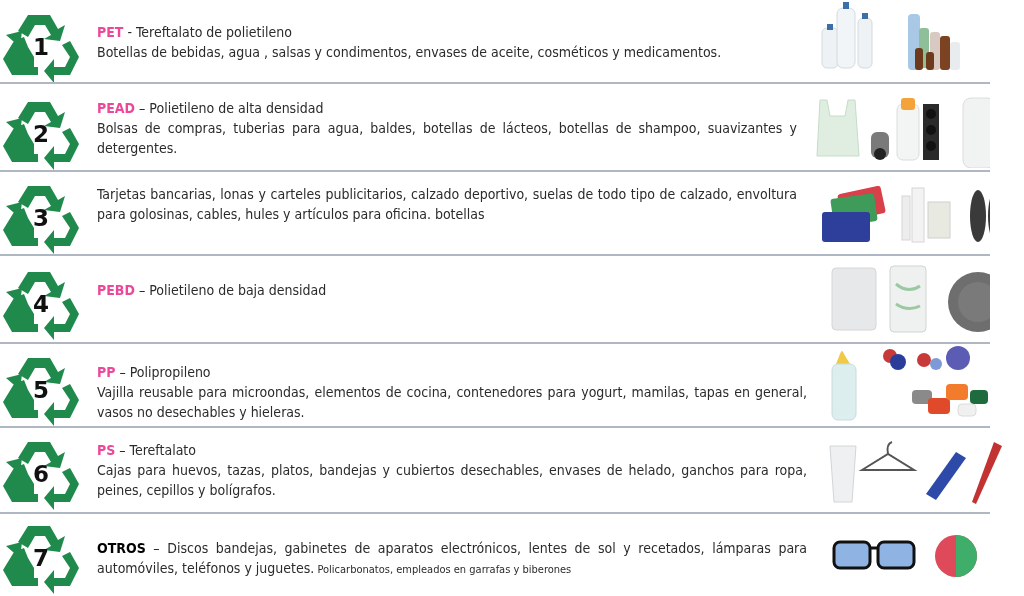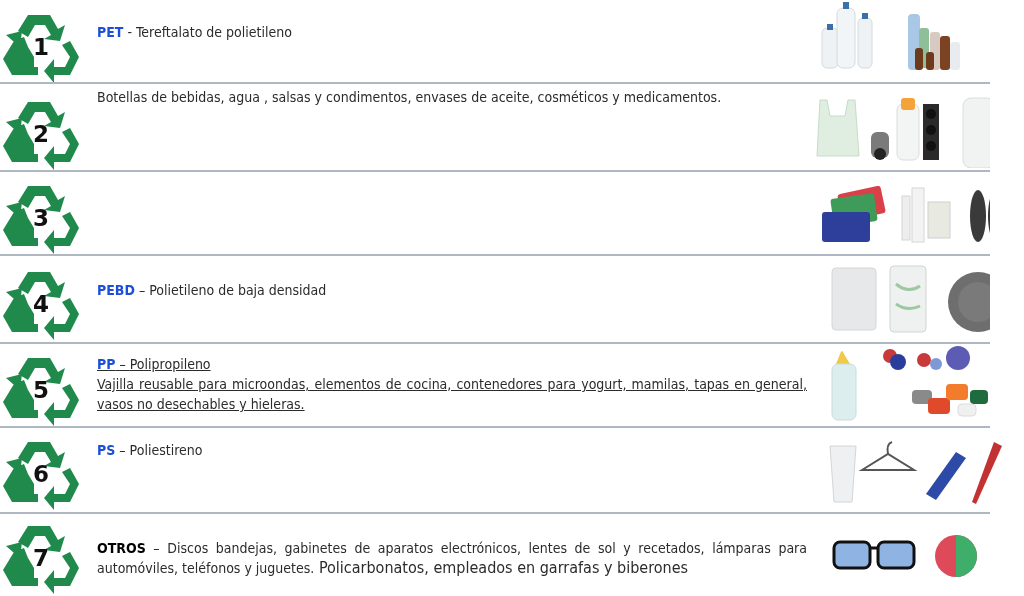--- a/index.html
+++ b/index.html
@@ -19,21 +19,21 @@
       position: absolute; left: 0; top: 0; width: 78px; height: 78px;
       display: flex; align-items: center; justify-content: center;
       font-family: "DejaVu Sans", sans-serif; font-weight: bold; font-size: 23px; color: #111;
       padding-top: 2px;
     }
     .text {
       position: absolute; left: 97px; font-size: 14px; line-height: 20px; color: #2b2b2b;
       font-family: "DejaVu Sans Condensed", "DejaVu Sans", sans-serif;
     }
     .title { white-space: nowrap; }
-    .title .code { font-weight: bold; color: #1d4ed8; }
+    .title .code { font-weight: bold; color: #ec4899; }
     .desc { text-align: justify; }
     .imgs { position: absolute; }
   </style>
 </head>
 <body>
 
 <svg width="0" height="0" style="position:absolute">
   <defs>
     <g id="recycle-arrows">
 
@@ -49,21 +49,21 @@
 
 <div class="row" style="top:2px;">
   <div class="recycle" style="top:5px;">
     <svg viewBox="0 0 78 78">
         <use href="#recycle-arrows"></use>
       </svg>
     <div class="num">1</div>
   </div>
   <div class="text" style="top:20px; width:710px;">
     <div class="title"><span class="code">PET</span><span> - </span><span>Tereftalato de polietileno</span></div>
-    <div class="desc" style="white-space:nowrap;margin-top:45px;">Botellas de bebidas, agua , salsas y condimentos, envases de aceite, cosméticos y medicamentos.</div>
+    <div class="desc" style="white-space:nowrap;">Botellas de bebidas, agua , salsas y condimentos, envases de aceite, cosméticos y medicamentos.</div>
   </div>
   <div class="imgs" style="left:820px; top:0; width:170px; height:80px;">
     <svg width="170" height="80">
       <rect x="2" y="26" width="16" height="40" rx="5" fill="#eef2f4" stroke="#d4dade"></rect>
       <rect x="7" y="22" width="6" height="6" fill="#3b6fa8"></rect>
       <rect x="17" y="6" width="18" height="60" rx="6" fill="#f2f5f7" stroke="#d4dade"></rect>
       <rect x="23" y="0" width="6" height="7" fill="#3b6fa8"></rect>
       <rect x="38" y="16" width="14" height="50" rx="5" fill="#eef2f4" stroke="#d4dade"></rect>
       <rect x="42" y="11" width="6" height="6" fill="#3b6fa8"></rect>
       <rect x="88" y="12" width="12" height="56" rx="4" fill="#a9c8e6"></rect>
@@ -78,20 +78,24 @@
   <div class="divider" style="top:80px;"></div>
 </div>
 
 <div class="row" style="top:86px;">
   <div class="recycle" style="top:8px;">
     <svg viewBox="0 0 78 78">
         <use href="#recycle-arrows"></use>
       </svg>
     <div class="num">2</div>
   </div>
+  <div class="text" style="top:12px; width:700px;">
+    <div class="title"><span class="code">PEAD</span><span> – </span><span>Polietileno de alta densidad</span></div>
+    <div class="desc">Bolsas de compras, tuberias para agua, baldes, botellas de lácteos, botellas de shampoo, suavizantes y detergentes.</div>
+  </div>
   <div class="imgs" style="left:815px; top:4px; width:175px; height:78px;">
     <svg width="175" height="78">
       <path d="M5 10 L12 10 L15 26 L30 26 L33 10 L40 10 L44 66 L2 66 Z" fill="#dfeee0" stroke="#c6dcc8"></path>
       <rect x="56" y="42" width="18" height="26" rx="6" fill="#7a7a7a"></rect>
       <circle cx="65" cy="64" r="6" fill="#222"></circle>
       <rect x="82" y="14" width="22" height="56" rx="6" fill="#f3f4f4" stroke="#dcdcdc"></rect>
       <rect x="86" y="8" width="14" height="12" rx="3" fill="#f4a23a"></rect>
       <rect x="108" y="14" width="16" height="56" fill="#2a2a2a"></rect>
       <circle cx="116" cy="24" r="5" fill="#111"></circle>
         <circle cx="116" cy="40" r="5" fill="#111"></circle>
@@ -103,20 +107,21 @@
 </div>
 
 <div class="row" style="top:172px;">
   <div class="recycle" style="top:6px;">
     <svg viewBox="0 0 78 78">
         <use href="#recycle-arrows"></use>
       </svg>
     <div class="num">3</div>
   </div>
   <div class="text" style="top:12px; width:700px;">
+    <div class="desc">Tarjetas bancarias, lonas y carteles publicitarios, calzado deportivo, suelas de todo tipo de calzado, envoltura para golosinas, cables, hules y artículos para oficina. botellas</div>
   </div>
   <div class="imgs" style="left:820px; top:14px; width:170px; height:66px;">
     <svg width="170" height="66">
       <rect x="20" y="4" width="44" height="28" rx="3" fill="#d8404a" transform="rotate(-12 40 20)"></rect>
       <rect x="12" y="10" width="44" height="28" rx="3" fill="#3e9b5a" transform="rotate(-8 34 24)"></rect>
       <rect x="2" y="26" width="48" height="30" rx="3" fill="#2d3f9a"></rect>
       <rect x="82" y="10" width="8" height="44" fill="#ededed" stroke="#d6d6d6"></rect>
       <rect x="92" y="2" width="12" height="54" fill="#f3f3f3" stroke="#d6d6d6"></rect>
       <rect x="108" y="16" width="22" height="36" fill="#e8eae2" stroke="#d0d0d0"></rect>
       <ellipse cx="158" cy="30" rx="8" ry="26" fill="#3a3a3a"></ellipse>
@@ -148,21 +153,21 @@
   <div class="divider" style="top:86px;"></div>
 </div>
 
 <div class="row" style="top:342px;">
   <div class="recycle" style="top:8px;">
     <svg viewBox="0 0 78 78">
         <use href="#recycle-arrows"></use>
       </svg>
     <div class="num">5</div>
   </div>
-  <div class="text" style="top:12px; width:710px;text-decoration:underline;">
+  <div class="text" style="top:20px; width:710px;">
     <div class="title"><span class="code">PP</span><span> – </span><span>Polipropileno</span></div>
     <div class="desc">Vajilla reusable para microondas, elementos de cocina, contenedores para yogurt, mamilas, tapas en general, vasos no desechables y hieleras.</div>
   </div>
   <div class="imgs" style="left:828px; top:4px; width:162px; height:78px;">
     <svg width="162" height="78">
       <path d="M12 8 Q14 2 16 8 L22 18 L8 18 Z" fill="#f0c948"></path>
       <rect x="4" y="18" width="24" height="56" rx="6" fill="#dcefee" stroke="#c8dcdc"></rect>
       <circle cx="62" cy="10" r="7" fill="#c83a3a"></circle>
       <circle cx="70" cy="16" r="8" fill="#2b3d9a"></circle>
       <circle cx="96" cy="14" r="7" fill="#c83a3a"></circle>
@@ -179,21 +184,22 @@
 </div>
 
 <div class="row" style="top:428px;">
   <div class="recycle" style="top:6px;">
     <svg viewBox="0 0 78 78">
         <use href="#recycle-arrows"></use>
       </svg>
     <div class="num">6</div>
   </div>
   <div class="text" style="top:12px; width:710px;">
-    <div class="title"><span class="code">PS</span><span> – </span><span>Poliestireno</span></div>
+    <div class="title"><span class="code">PS</span><span> – </span><span>Tereftalato</span></div>
+    <div class="desc">Cajas para huevos, tazas, platos, bandejas y cubiertos desechables, envases de helado, ganchos para ropa, peines, cepillos y bolígrafos.</div>
   </div>
   <div class="imgs" style="left:826px; top:10px; width:186px; height:72px;">
     <svg width="186" height="72">
       <path d="M4 8 L30 8 L26 64 L8 64 Z" fill="#eef0f1" stroke="#d2d6d8"></path>
       <path d="M36 32 L62 16 L88 32 Z" fill="none" stroke="#555" stroke-width="2"></path>
       <path d="M62 16 Q60 6 66 4" fill="none" stroke="#555" stroke-width="2"></path>
       <path d="M100 56 L130 14 L140 20 L110 62 Z" fill="#2d4aa8"></path>
       <path d="M168 4 L176 8 L150 66 L146 64 Z" fill="#c23232"></path>
     </svg>
   </div>
@@ -201,21 +207,21 @@
 </div>
 
 <div class="row" style="top:514px;">
   <div class="recycle" style="top:4px;">
     <svg viewBox="0 0 78 78">
         <use href="#recycle-arrows"></use>
       </svg>
     <div class="num">7</div>
   </div>
   <div class="text" style="top:24px; width:710px;">
-    <div class="desc"><span class="code" style="font-weight:bold;color:#000000;">OTROS</span><span> – </span><span>Discos bandejas, gabinetes de aparatos electrónicos, lentes de sol y recetados, lámparas para automóviles, teléfonos y  juguetes.</span><span style="font-size:16px;"> Policarbonatos, empleados en garrafas y biberones</span></div>
+    <div class="desc"><span class="code" style="font-weight:bold;color:#000000;">OTROS</span><span> – </span><span>Discos bandejas, gabinetes de aparatos electrónicos, lentes de sol y recetados, lámparas para automóviles, teléfonos y  juguetes.</span><span style="font-size:11px;"> Policarbonatos, empleados en garrafas y biberones</span></div>
   </div>
   <div class="imgs" style="left:832px; top:16px; width:158px; height:52px;">
     <svg width="158" height="52">
       <rect x="2" y="12" width="36" height="26" rx="6" fill="#8fb4e4" stroke="#111" stroke-width="3"></rect>
       <rect x="46" y="12" width="36" height="26" rx="6" fill="#8fb4e4" stroke="#111" stroke-width="3"></rect>
       <line x1="38" y1="18" x2="46" y2="18" stroke="#111" stroke-width="3"></line>
       <circle cx="124" cy="26" r="21" fill="#de4a5a"></circle>
       <path d="M124 5 A21 21 0 0 1 124 47 Z" fill="#3fae6a"></path>
     </svg>
   </div>

